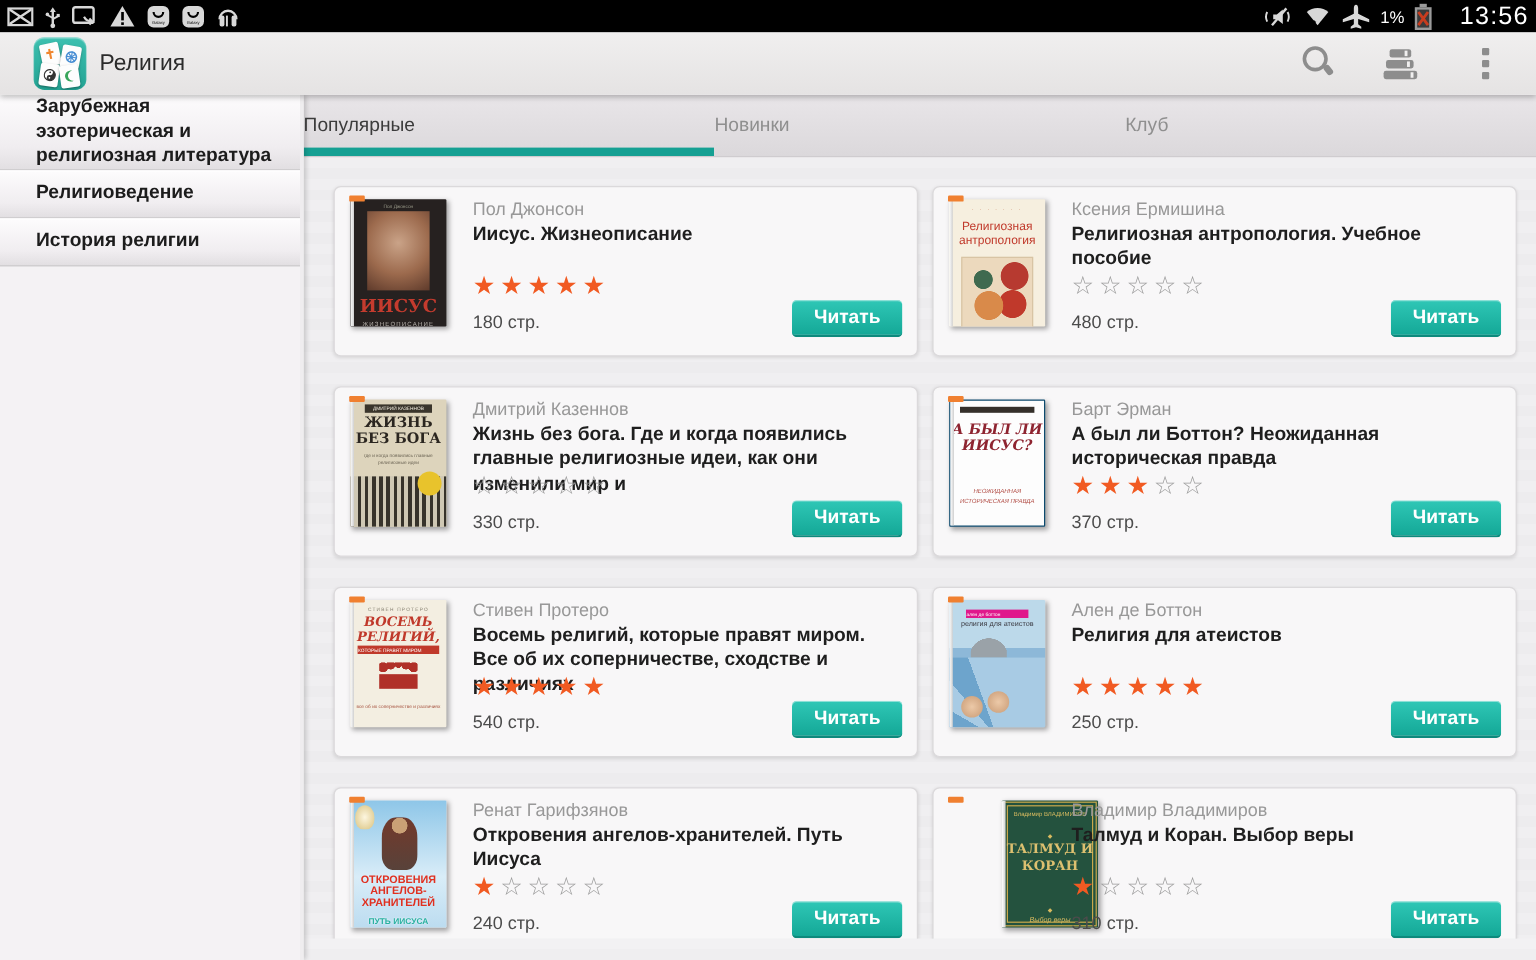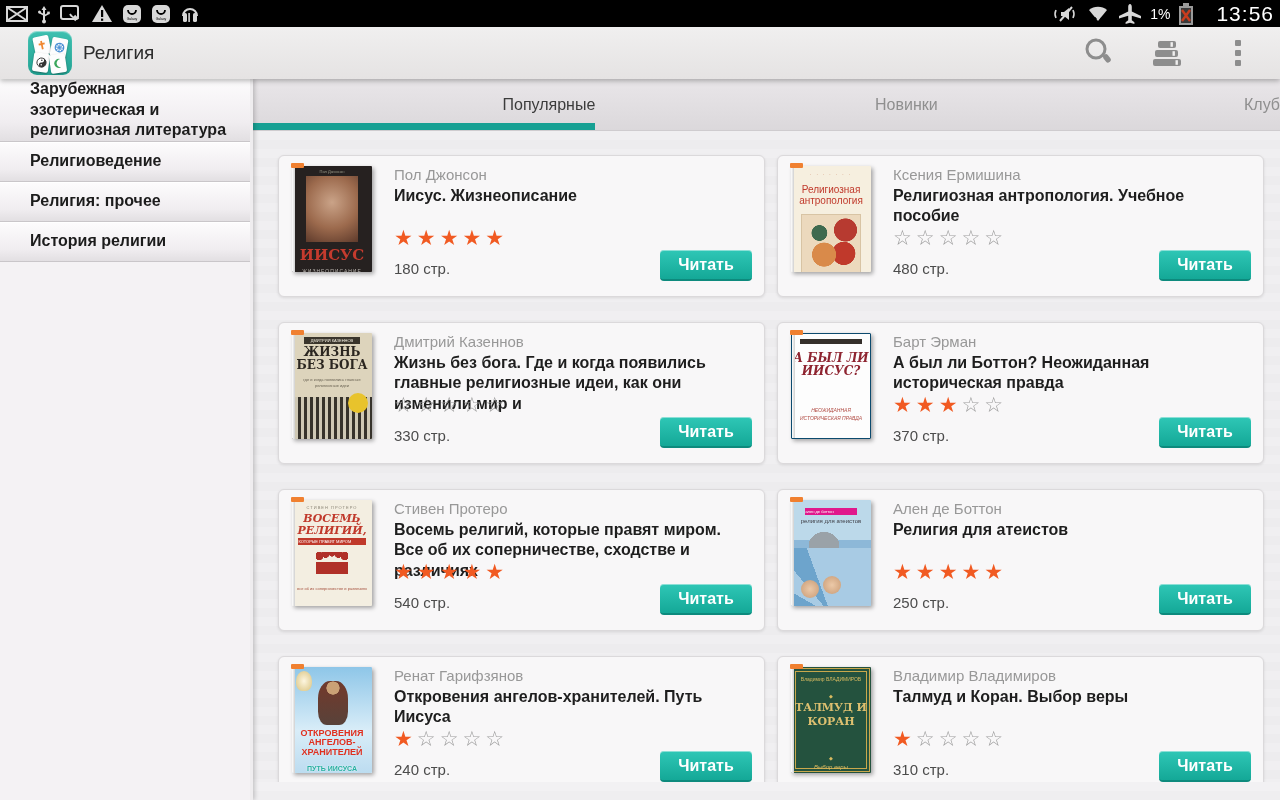--- a/index.html
+++ b/index.html
@@ -41,21 +41,21 @@
     box-shadow:2px 0 4px rgba(0,0,0,.18); border-right:3px solid #efedef; }
   .side-item { padding:0 14px 0 30px; display:flex; align-items:center;
     font-size:16px; font-weight:bold; color:#1c1c1c; line-height:1.3;
     background:linear-gradient(#fdfcfd 0%,#f0edf0 70%,#e2dfe2 100%);
     border-bottom:1px solid #c9c6c9; box-shadow:inset 0 1px 0 #fff; cursor:pointer; }
   .side-item.h2 { height:63px; } .side-item.h1 { height:40px; }
 
   .content { flex:1; display:flex; flex-direction:column; background:#efedef; }
   .tab-bar { height:52px; display:flex; background:linear-gradient(#e9e6e9,#dbd8db);
     border-bottom:1px solid #cfcccf; position:relative; }
-  .tab { flex:1; display:flex; align-items:center; justify-content:flex-end;
+  .tab { flex:1; display:flex; align-items:center; justify-content:flex-start;
     font-size:16px; color:#8f8f8f; position:relative; cursor:pointer; }
   .tab.active { color:#3c3c3c; }
   .tab.active::after { content:""; position:absolute; left:0; right:0; bottom:0;
     height:7px; background:var(--accent,#16a093); }
 
   .list { height:651px; overflow:hidden; display:grid;
     grid-template-columns:487px 487px; grid-auto-rows:142px;
     gap:25px 12px; padding:24px 16px 0 25px;
     background:repeating-linear-gradient(180deg,#f0eff1 0 9px,#edecee 9px 18px); }
   .bottom-strip { height:18px;
@@ -160,21 +160,21 @@
   .cover-7 { background:linear-gradient(#8ec6e8,#d9edf8 60%,#bcdcf0); }
   .cover-7 .angel { position:absolute; left:4px; top:4px; width:16px; height:20px;
     background:radial-gradient(#fdf6e0,#d9c27e); border-radius:50% 50% 40% 40%; }
   .cover-7 .fig { position:absolute; left:26px; top:14px; width:30px; height:44px;
     background:radial-gradient(circle at 50% 16%, #caa176 0 16%, transparent 17%),
       linear-gradient(#6e3b2e 22%, #58423a 100%); border-radius:40% 40% 30% 30%; }
   .cover-7 .t { top:62px; font-size:9px; font-weight:bold; color:#e03020; line-height:1.05; }
   .cover-7 .s { top:98px; font-size:7px; font-weight:bold; color:#28b0a0;
     text-shadow:0 0 2px #fff; }
 
-  .cover-8 { background:#24523e; }
+  .cover-8 { background:#24523e;margin-left:44px; }
   .cover-8 .frame { position:absolute; inset:4px; border:1px solid #c9a84c;
     box-shadow:0 0 0 2px #24523e, 0 0 0 3px #c9a84c; }
   .cover-8 .a { top:9px; font-size:5px; color:#d9bb60; line-height:1.4; }
   .cover-8 .d { font-size:5px; color:#d9bb60; }
   .cover-8 .d1 { top:26px; } .cover-8 .d2 { top:88px; }
   .cover-8 .t { top:34px; font-size:11px; color:#ddc070; font-weight:bold;
     font-family:"DejaVu Serif",serif; line-height:1.25; }
   .cover-8 .s { top:97px; font-size:6px; color:#d9bb60; font-style:italic; }
 </style>
 </head>
@@ -320,23 +320,20 @@
 
 <div class="main">
   <nav class="sidebar">
     <div class="side-item h2">
         <span>Зарубежная эзотерическая и религиозная литература</span>
       </div>
     <div class="side-item h1">
         <span>Религиоведение</span>
       </div>
     <div class="side-item h1">
-        <span>Религия: прочее</span>
-      </div>
-    <div class="side-item h1">
         <span>История религии</span>
       </div>
   </nav>
 
   <div class="content">
     <div class="tab-bar">
       <div class="tab active">
           <span>Популярные</span>
         </div>
       <div class="tab">

